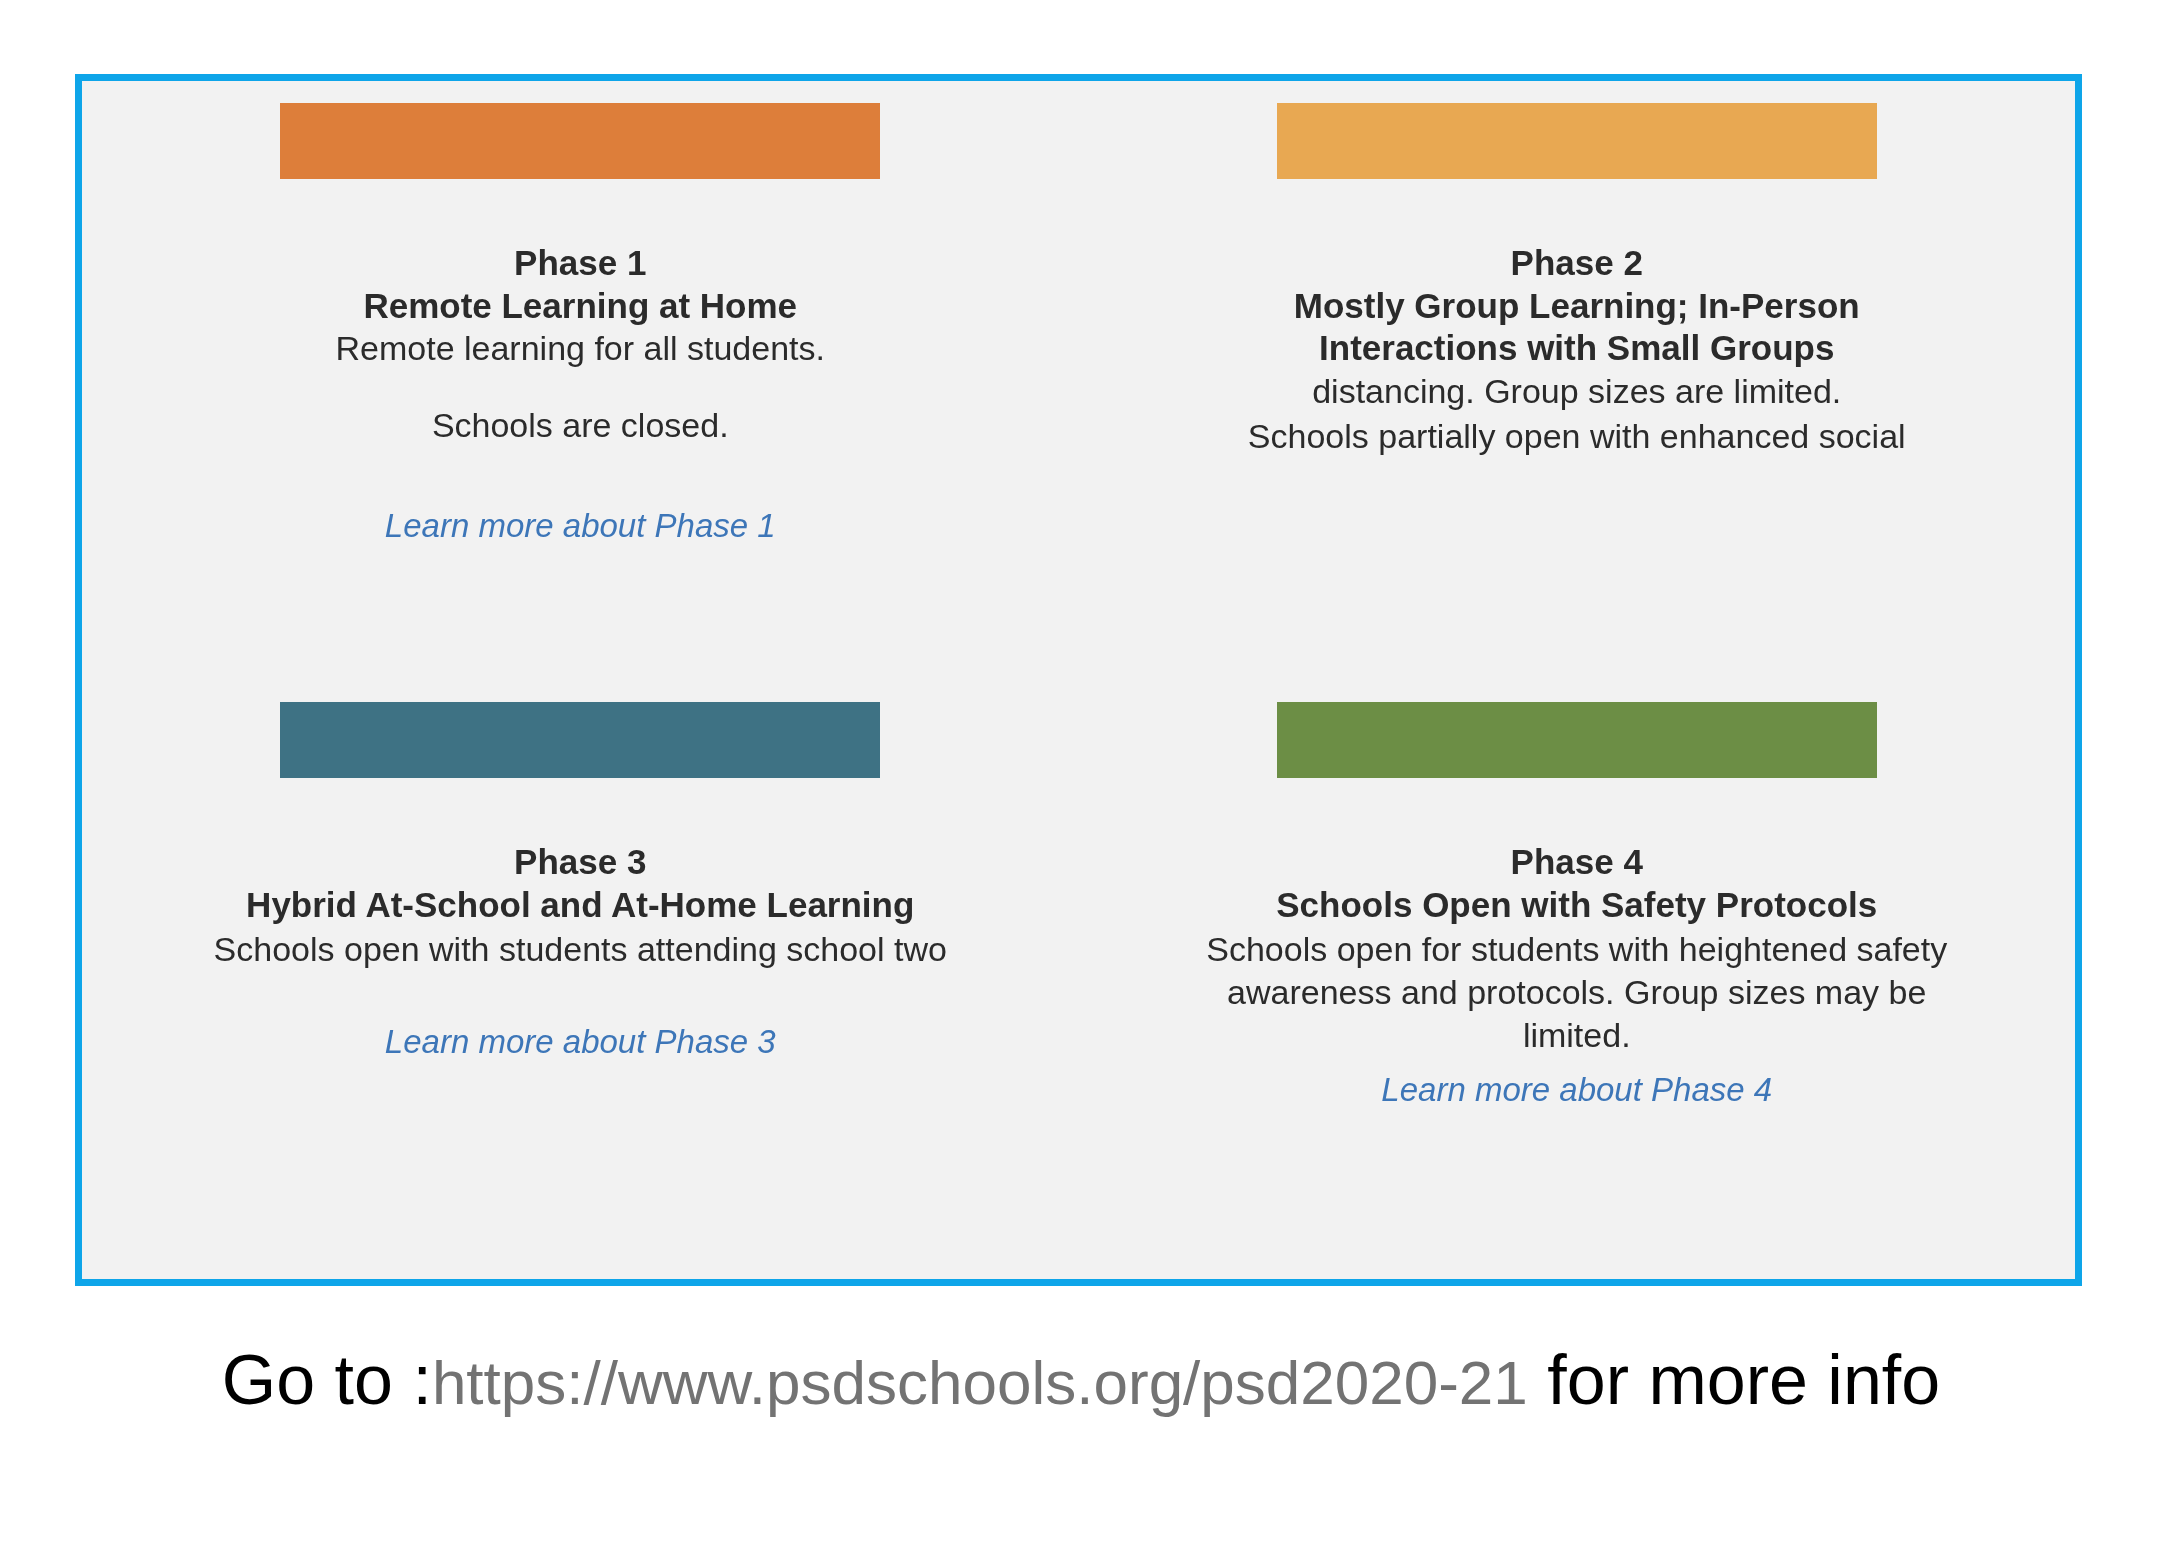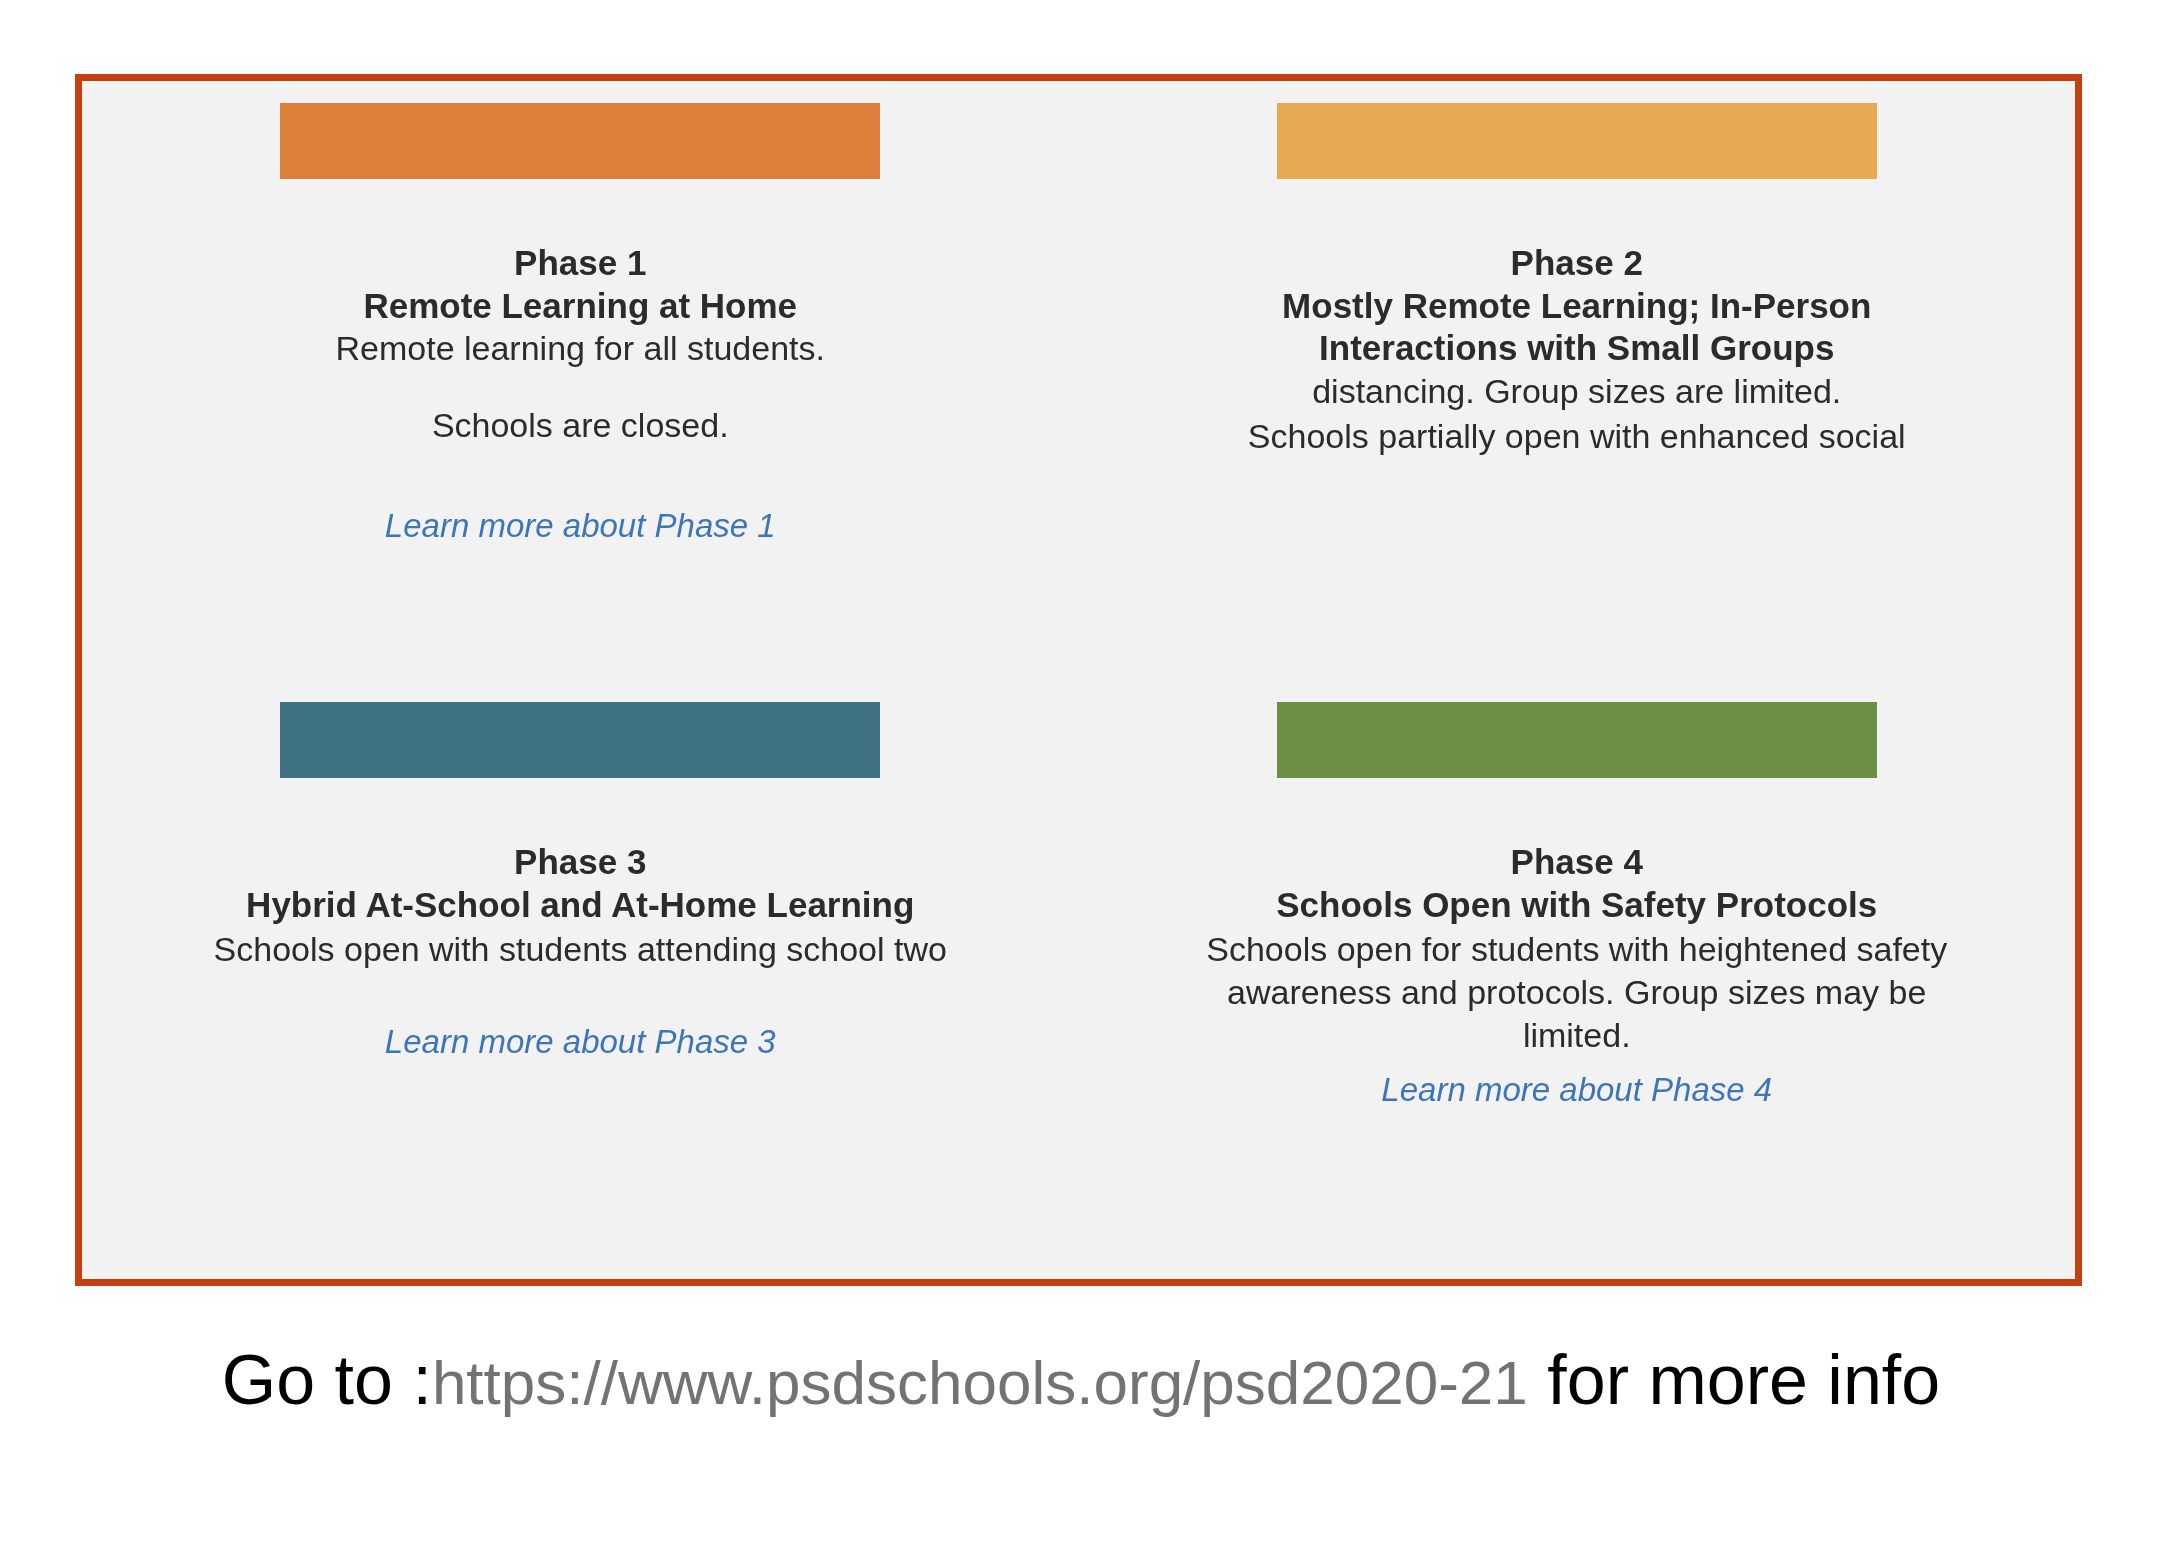--- a/index.html
+++ b/index.html
@@ -16,21 +16,21 @@
   }
 
   
   #phase-panel {
     position: absolute;
     left: 75px;
     top: 74px;
     width: 2007px;
     height: 1212px;
     background: #f2f2f2;
-    border: 7px solid #c2410c;
+    border: 7px solid #0ea5e9;
     box-sizing: border-box;
   }
 
   
   .phase-grid {
     position: absolute;
     inset: 0;
     display: grid;
     grid-template-columns: 1fr 1fr;
     grid-template-rows: 1fr 1fr;
@@ -129,21 +129,21 @@
         <div class="link-row link-gap-lg">
           <a class="learn-link">Learn more about Phase 1</a>
         </div>
       </div>
     </div>
 
     <div class="phase-card">
       <div class="phase-bar" style="background-color: rgb(232, 168, 82);"></div>
       <div class="phase-text">
         <div class="phase-heading phase-title-line1">Phase 2</div>
-        <div class="phase-heading">Mostly Remote Learning; In-Person</div>
+        <div class="phase-heading">Mostly Group Learning; In-Person</div>
         <div class="phase-heading">Interactions with Small Groups</div>
         <div class="phase-desc">distancing. Group sizes are limited.</div>
         <div class="phase-desc desc-tight">Schools partially open with enhanced social</div>
       </div>
     </div>
 
     <div class="phase-card">
       <div class="phase-bar" style="background-color: rgb(62, 114, 132);"></div>
       <div class="phase-text">
         <div class="phase-heading phase-title-line1">Phase 3</div>

